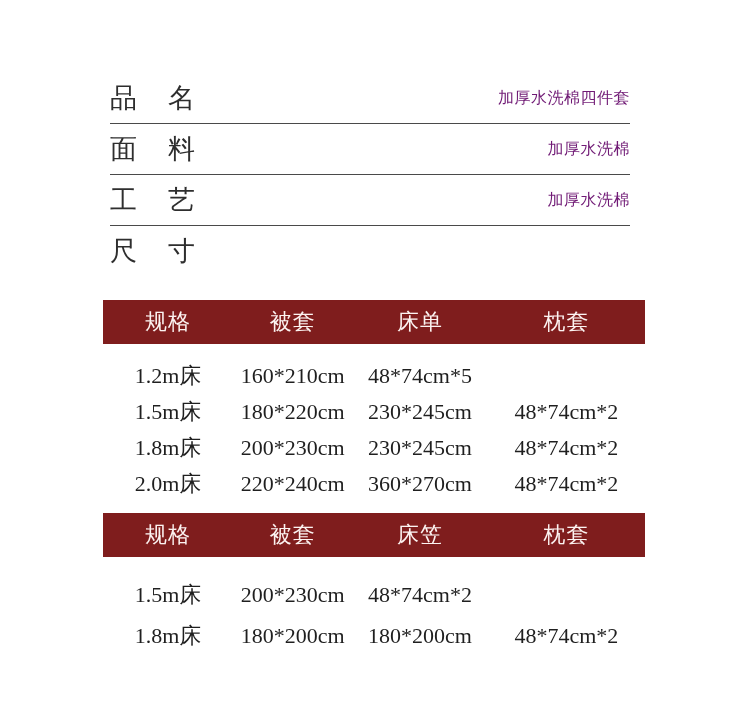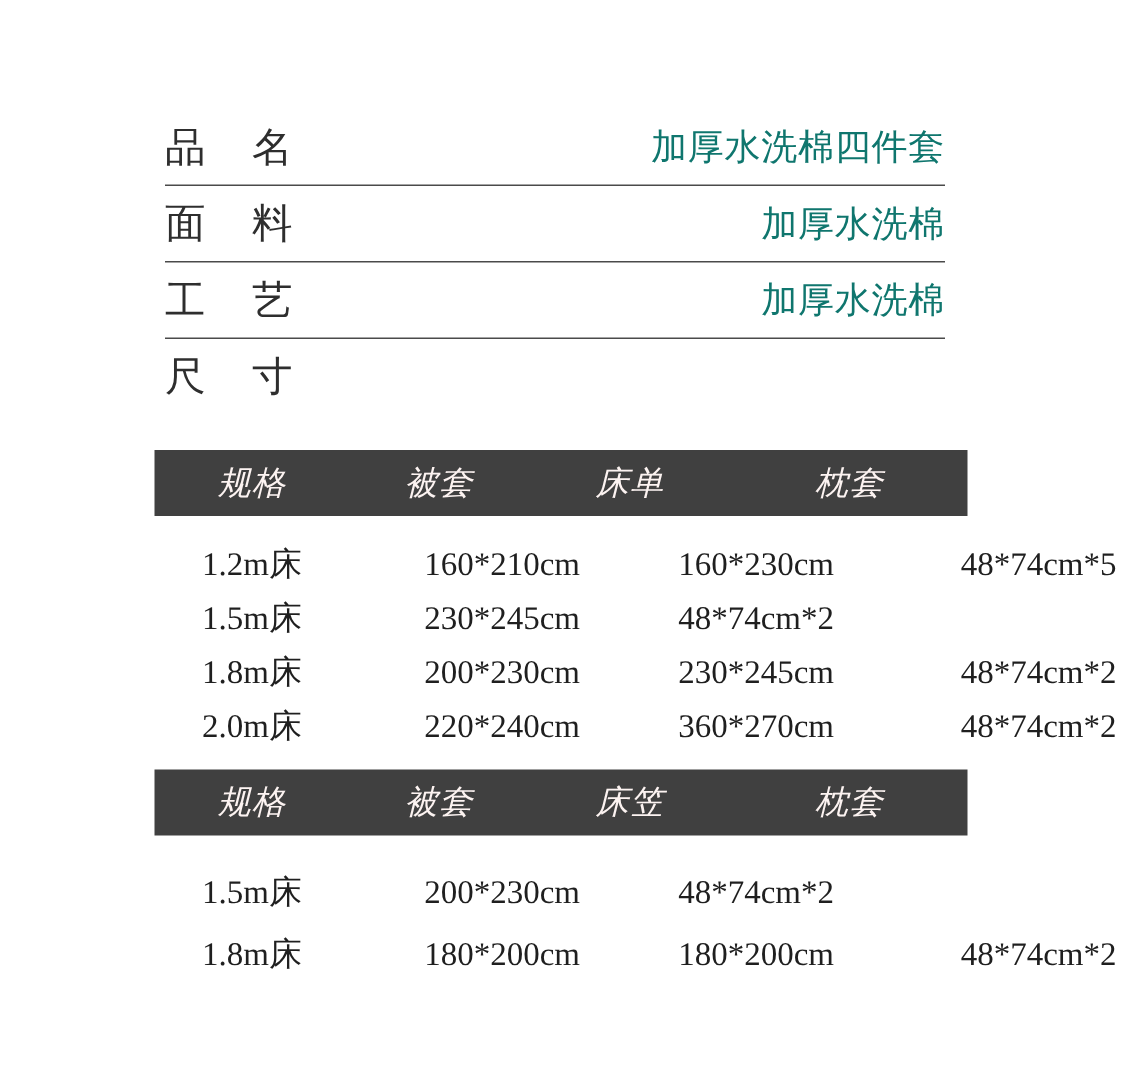--- a/index.html
+++ b/index.html
@@ -29,57 +29,55 @@
   .spec-row.no-rule { border-bottom: none; }
   .spec-label {
     display: flex;
     justify-content: space-between;
     width: 85px;
     font-size: 27px;
     color: #2e2e2e;
     line-height: 1;
   }
   .spec-value {
-    font-size: 24px;
-    color: #0f766e;
+    font-size: 16px;
+    color: #701a75;
     letter-spacing: 0.5px;
   }
 
   
   .size-table {
     position: absolute;
     left: 103px;
     width: 542px;
   }
   .size-table.first  { top: 300px; }
   .size-table.second { top: 513px; }
 
   .thead {
     height: 44px;
-    background: #404040;
+    background: #7f1d1d;
     display: grid;
     grid-template-columns: 24% 22% 25% 29%;
     align-items: center;
-    font-style: italic;
   }
   .thead .th {
     text-align: center;
     color: #fcf3f1;
     font-size: 22px;
     letter-spacing: 1px;
   }
 
   .tbody.first  { margin-top: 14px; }
   .tbody.second { margin-top: 17px; }
 
   .trow {
     display: grid;
     grid-template-columns: 24% 22% 25% 29%;
     align-items: center;
-    gap: 42px;
   }
   .tbody.first  .trow { height: 36px; }
   .tbody.second .trow { height: 41px; }
 
   .trow .td {
     text-align: center;
     font-family: "Liberation Serif", serif;
     font-size: 22px;
     color: #1f1f1f;
     white-space: nowrap;
@@ -128,25 +126,25 @@
   <div class="thead">
     <div class="th">规格</div>
     <div class="th">被套</div>
     <div class="th">床单</div>
     <div class="th">枕套</div>
   </div>
   <div class="tbody first">
     <div class="trow">
       <div class="td">1.2m床</div>
       <div class="td">160*210cm</div>
-      <div class="td">160*230cm</div>
       <div class="td">48*74cm*5</div>
     </div>
     <div class="trow">
       <div class="td">1.5m床</div>
+      <div class="td">180*220cm</div>
       <div class="td">230*245cm</div>
       <div class="td">48*74cm*2</div>
     </div>
     <div class="trow">
       <div class="td">1.8m床</div>
       <div class="td">200*230cm</div>
       <div class="td">230*245cm</div>
       <div class="td">48*74cm*2</div>
     </div>
     <div class="trow">

